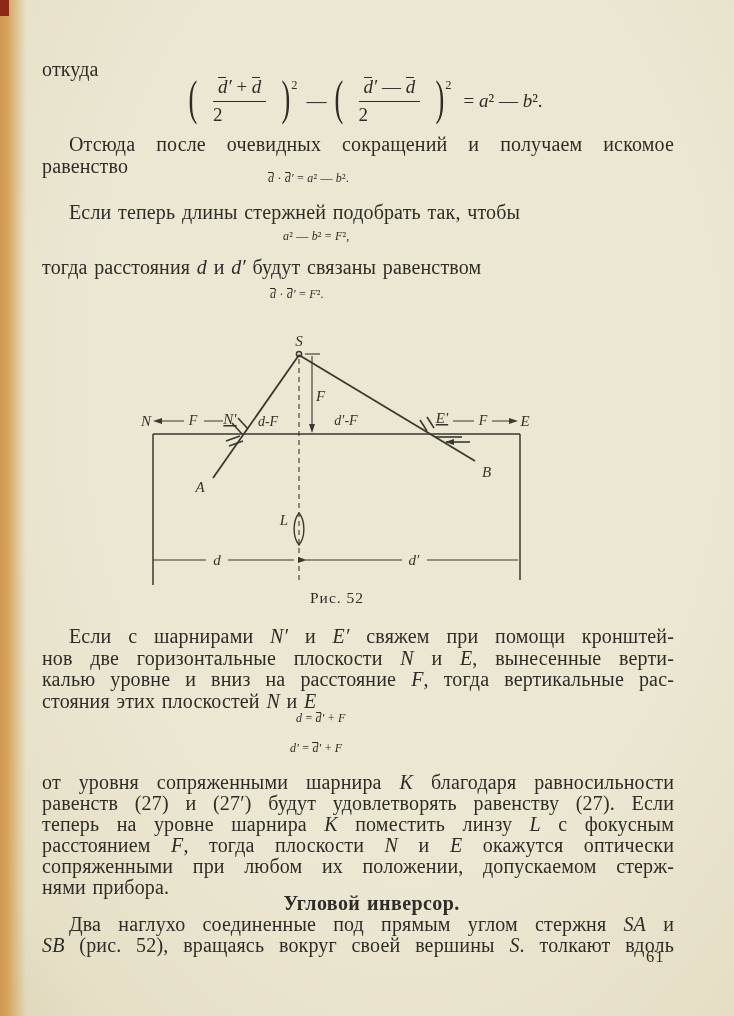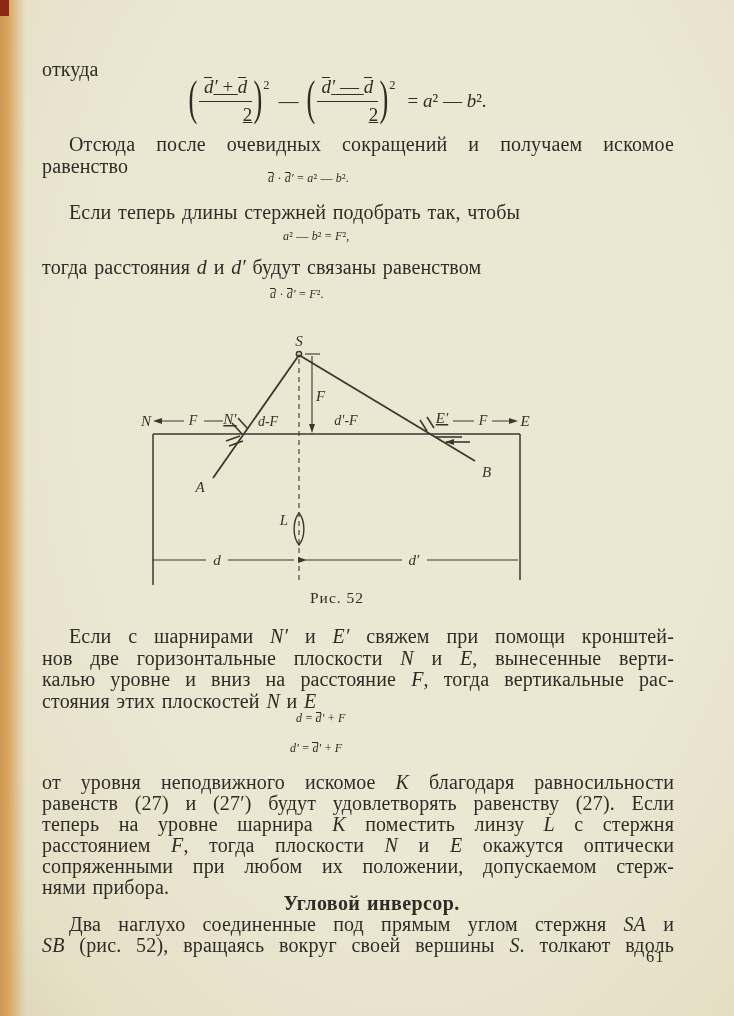--- a/index.html
+++ b/index.html
@@ -14,21 +14,21 @@
   .ln{position:absolute;left:42px;width:632px;font-size:20px;line-height:21.7px;height:21.7px;
       letter-spacing:0.15px;word-spacing:1.5px;white-space:nowrap;}
   .j{white-space:normal;text-align:justify;text-align-last:justify;}
   .ind{text-indent:27px;}
   .it{font-style:italic;}
   .bd{font-weight:bold;letter-spacing:0.4px;text-align:center;}
   .ov{display:inline-block;position:relative;}
   .ov::after{content:"";position:absolute;left:0;right:1px;top:1px;border-top:1.4px solid currentColor;}
   .fline{position:absolute;font-size:12px;letter-spacing:0.2px;white-space:nowrap;}
   .bigform{position:absolute;display:flex;align-items:center;font-size:19px;}
-  .frac{display:inline-flex;flex-direction:column;align-items:flex-end;margin:0 3px;text-decoration:underline;}
+  .frac{display:inline-flex;flex-direction:column;align-items:flex-start;margin:0 17px;}
   .frac .num{display:block;padding:0 5px 3px;border-bottom:1.5px solid currentColor;white-space:nowrap;}
   .frac .den{display:block;padding-top:2px;}
   .paren{font-size:48px;font-weight:400;display:inline-block;transform:scaleX(.55);
          line-height:46px;margin:0 -5px;position:relative;top:-3px;}
   .exp{font-size:12.5px;position:relative;top:-16px;margin-left:2px;}
   .fmid{margin:0 9px;font-size:20px;}
   .frhs{margin-left:12px;white-space:nowrap;}
   .caption{position:absolute;left:292px;top:589px;width:90px;text-align:center;
            font-size:15.5px;letter-spacing:1px;}
   .pagenum{position:absolute;left:646px;top:947px;font-size:16.5px;letter-spacing:1px;}
@@ -146,23 +146,23 @@
   <div class="caption">Рис. 52</div>
 
   <div class="ln j ind" style="top:626px"><span>Если с шарнирами </span><span class="it">N′</span><span> и </span><span class="it">E′</span><span> свяжем при помощи кронштей-</span></div>
   <div class="ln j" style="top:648px"><span>нов две горизонтальные плоскости </span><span class="it">N</span><span> и </span><span class="it">E</span><span>, вынесенные верти-</span></div>
   <div class="ln j" style="top:669px"><span>калью уровне и вниз на расстояние </span><span class="it">F</span><span>, тогда вертикальные рас-</span></div>
   <div class="ln" style="top:691px"><span>стояния этих плоскостей </span><span class="it">N</span><span> и </span><span class="it">E</span></div>
 
   <div class="fline" style="left:296px;top:711px"><span class="it">d</span><span> = </span><span class="it ov">d</span><span class="it">′</span><span> + </span><span class="it">F</span></div>
   <div class="fline" style="left:290px;top:741px"><span class="it">d′</span><span> = </span><span class="it ov">d</span><span class="it">′</span><span> + </span><span class="it">F</span></div>
 
-  <div class="ln j" style="top:772px"><span>от уровня неподвижного искомое </span><span class="it">K</span><span> благодаря равносильности</span></div>
+  <div class="ln j" style="top:772px"><span>от уровня сопряженными шарнира </span><span class="it">K</span><span> благодаря равносильности</span></div>
   <div class="ln j" style="top:793px"><span>равенств (27) и (27′) будут удовлетворять равенству (27). Если</span></div>
-  <div class="ln j" style="top:814px"><span>теперь на уровне шарнира </span><span class="it">K</span><span> поместить линзу </span><span class="it">L</span><span> с стержня</span></div>
+  <div class="ln j" style="top:814px"><span>теперь на уровне шарнира </span><span class="it">K</span><span> поместить линзу </span><span class="it">L</span><span> с фокусным</span></div>
   <div class="ln j" style="top:835px"><span>расстоянием </span><span class="it">F</span><span>, тогда плоскости </span><span class="it">N</span><span> и </span><span class="it">E</span><span> окажутся оптически</span></div>
   <div class="ln j" style="top:856px"><span>сопряженными при любом их положении, допускаемом стерж-</span></div>
   <div class="ln" style="top:877px"><span>нями прибора.</span></div>
 
   <div class="ln bd ind" style="top:893px">Угловой инверсор.</div>
 
   <div class="ln j ind" style="top:914px"><span>Два наглухо соединенные под прямым углом стержня </span><span class="it">SA</span><span> и</span></div>
   <div class="ln j" style="top:935px"><span class="it">SB</span><span> (рис. 52), вращаясь вокруг своей вершины </span><span class="it">S</span><span>. толкают вдоль</span></div>
 
   <div class="pagenum">61</div>

